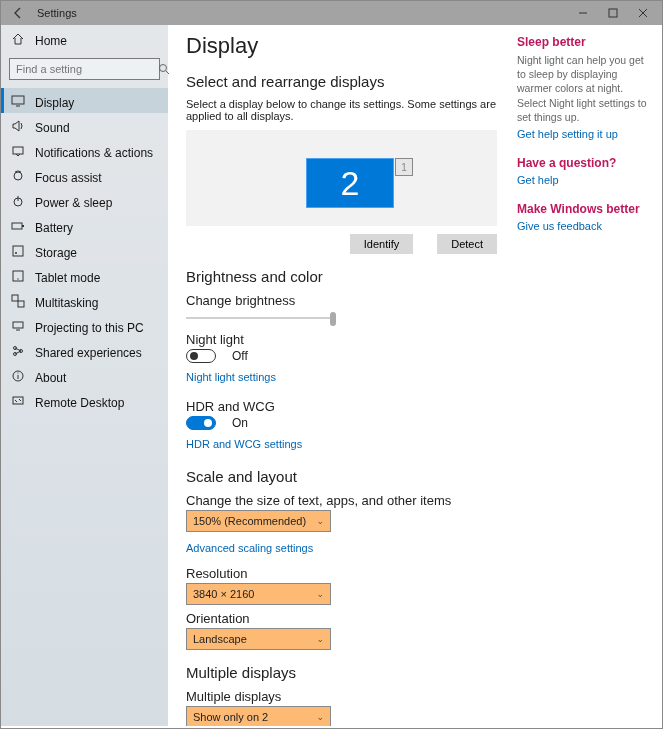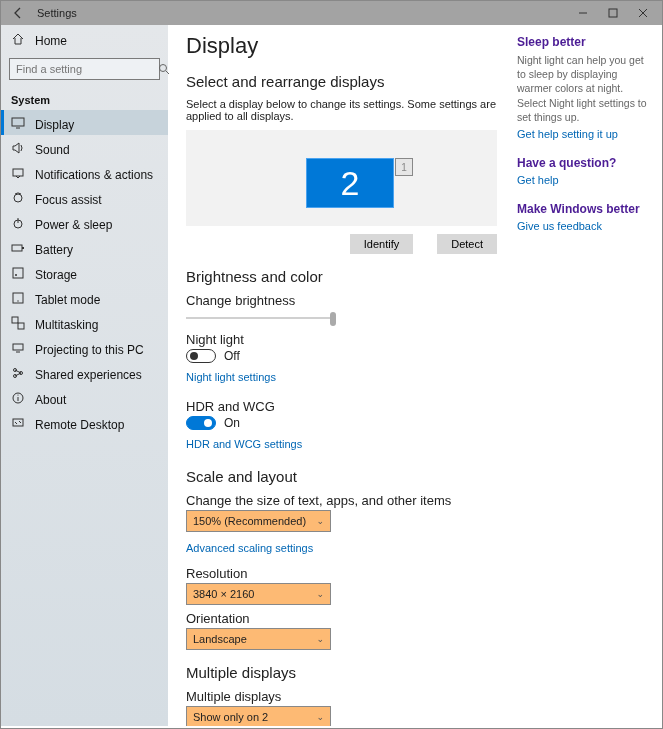--- a/index.html
+++ b/index.html
@@ -27,33 +27,33 @@
   .sub{font-size:11px;color:#222;margin-bottom:8px;}
   .display-box{background:#f2f2f2;height:96px;position:relative;margin-top:6px;}
   .monitor-lg{position:absolute;left:120px;top:28px;width:88px;height:50px;background:#0078d7;color:#fff;display:flex;align-items:center;justify-content:center;font-size:34px;font-weight:300;border:1px solid #4aa3f0;}
   .monitor-sm{position:absolute;left:209px;top:28px;width:18px;height:18px;background:#e6e6e6;color:#888;display:flex;align-items:center;justify-content:center;font-size:10px;border:1px solid #888;}
   .btnrow{display:flex;justify-content:flex-end;gap:24px;margin-top:8px;}
   .btn{background:#d8d8d8;border:none;padding:4px 14px;font-size:11px;cursor:pointer;}
   .label{font-size:13px;margin:6px 0 2px 0;}
   .slider{width:150px;height:16px;position:relative;margin:2px 0 6px 0;}
   .slider-track{position:absolute;top:7px;left:0;right:0;height:2px;background:#d0d0d0;}
   .slider-thumb{position:absolute;top:2px;right:0;width:6px;height:14px;background:#aaa;border-radius:3px;cursor:pointer;}
-  .toggle{display:flex;align-items:center;gap:8px;margin:2px 0 4px 0;}
+  .toggle{display:flex;align-items:center;gap:16px;margin:2px 0 4px 0;}
   .sw{width:30px;height:14px;border:1px solid #333;border-radius:7px;position:relative;cursor:pointer;}
   .sw.off{background:#fff;}
   .sw.on{background:#0078d7;border-color:#0078d7;}
   .sw .knob{width:8px;height:8px;border-radius:50%;position:absolute;top:2px;}
   .sw.off .knob{left:3px;background:#333;}
   .sw.on .knob{right:3px;background:#fff;}
   .link{color:#0066b4;font-size:11px;margin:4px 0;cursor:pointer;display:inline-block;}
   .select{width:145px;height:22px;border:1px solid #888;display:flex;align-items:center;justify-content:space-between;padding:0 6px;font-size:11px;cursor:pointer;margin:2px 0 6px 0;background:#fdba74;}
   .chev{font-size:9px;color:#555;}
   .checkbox{display:flex;align-items:center;gap:8px;color:#888;font-size:11px;margin:6px 0;}
   .cb{width:14px;height:14px;border:1px solid #aaa;display:flex;align-items:center;justify-content:center;color:#aaa;font-size:10px;}
-  .aside h3{font-size:12px;font-weight:600;margin-bottom:4px;color:#4c1d95;}
+  .aside h3{font-size:12px;font-weight:600;margin-bottom:4px;color:#be185d;}
   .aside p{color:#666;font-size:10.5px;line-height:1.35;margin-bottom:4px;}
   .aside .alink{color:#0066b4;font-size:11px;cursor:pointer;display:inline-block;margin-bottom:16px;}
   svg{display:block;}
 </style>
 </head>
 <body>
 
 <div class="titlebar">
   <div class="back">
     <svg width="14" height="14" viewBox="0 0 14 14">
@@ -95,21 +95,20 @@
       <div class="search">
         <input placeholder="Find a setting" style="">
         <span>
           <svg width="12" height="12" viewBox="0 0 12 12">
               <circle cx="5" cy="5" r="3.5" stroke="#666" fill="none"></circle>
               <line x1="8" y1="8" x2="11" y2="11" stroke="#666"></line>
             </svg>
         </span>
       </div>
     </div>
-    <div class="section-head">System</div>
     <div id="sidebar-items">
         <div class="nav-item selected">
           <span class="icon">
             <svg width="14" height="14" viewBox="0 0 14 14">
               <rect x="1" y="2" width="12" height="8" stroke="#333" fill="none"></rect>
               <line x1="5" y1="12" x2="9" y2="12" stroke="#333"></line>
             </svg>
           </span>
           <span class="label">Display</span>
         </div>

